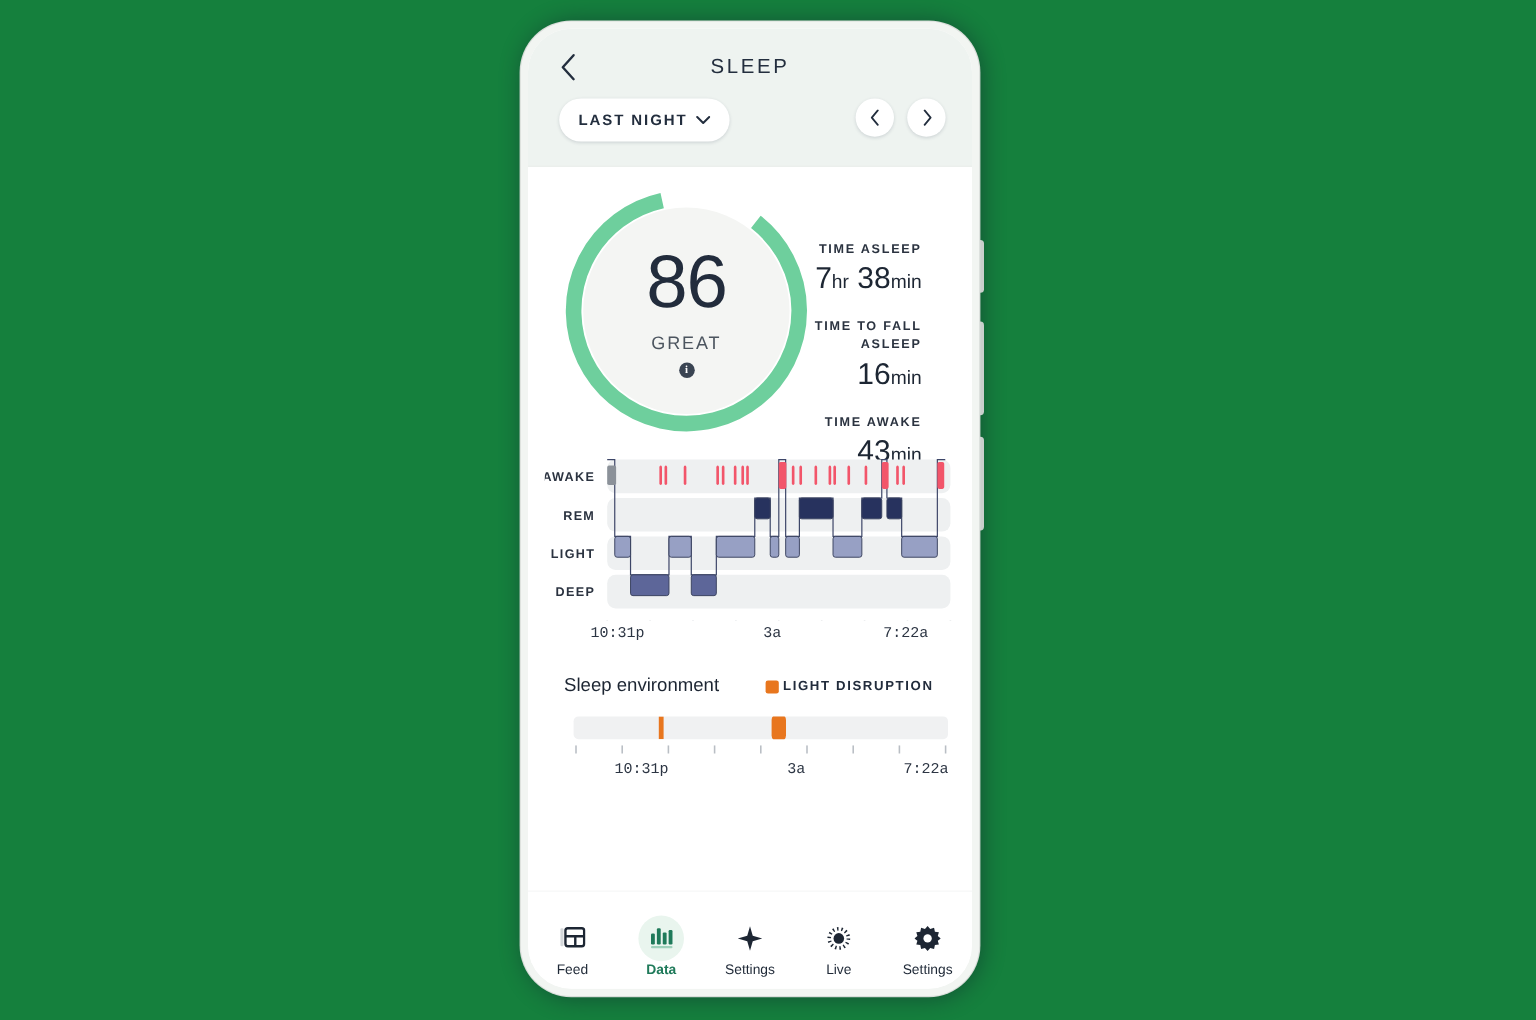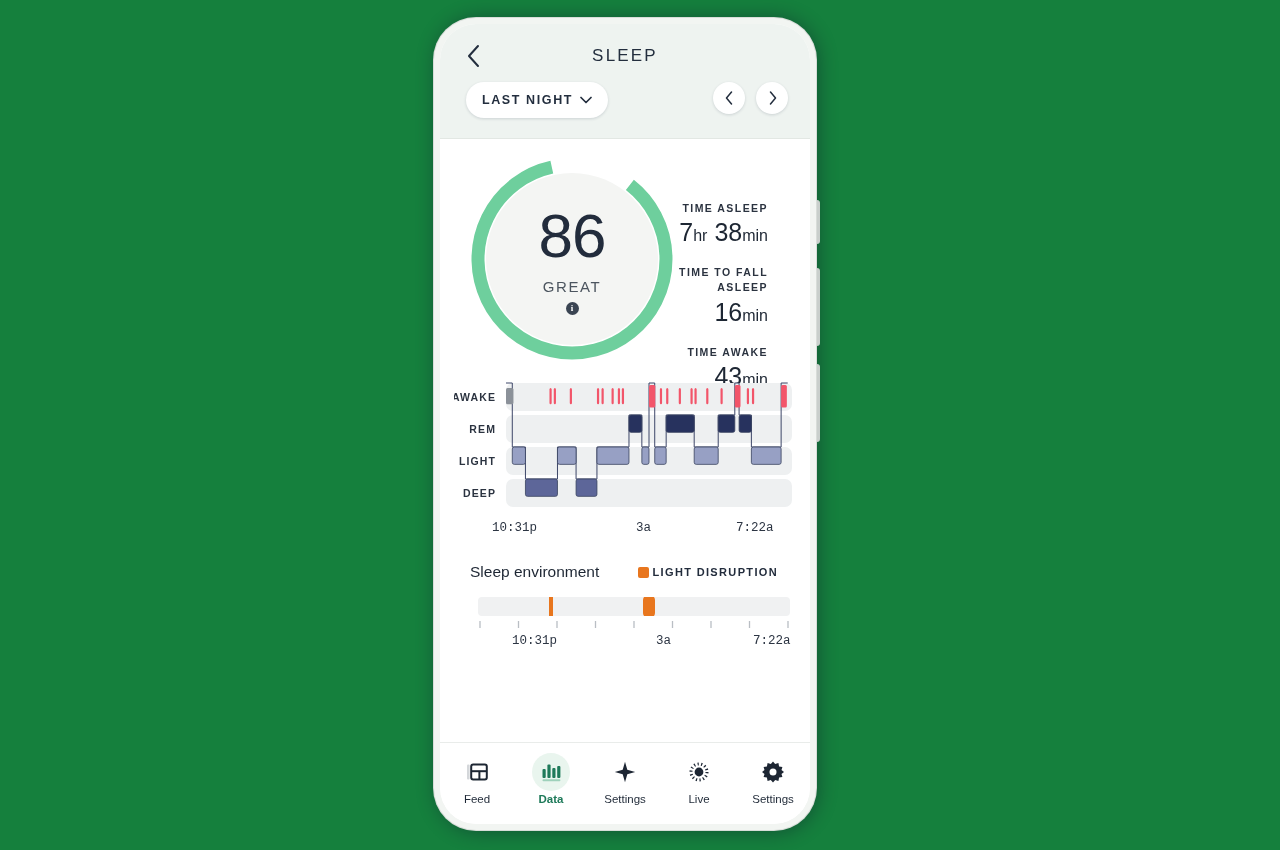--- a/index.html
+++ b/index.html
@@ -107,21 +107,21 @@
   .env-row{ display:flex; align-items:center; margin-top:16px; gap:10px; padding-left:6px;}
   .env-track-wrap{ flex:1 1 auto; position:relative;}
   .env-track{ position:relative; height:19px; border-radius:4px; background:#f0f1f2; overflow:hidden;}
   .env-mark{ position:absolute; top:0; height:19px; background:#e8761e;}
   .env-mark.round{ border-radius:5px; top:-2px; height:23px;}
   .env-times{ position:relative; height:16px; margin-top:5px;}
   .env-times span{ position:absolute; font-size:12.5px; color:#2c3543; font-family:"Liberation Mono", monospace;}
 
   
   .navbar{ flex:0 0 auto; border-top:1px solid #e9ecea; background:#fff; height:82px;
-           display:flex; align-items:flex-start; padding-top:10px; border-radius:0 0 36px 36px;}
+           display:flex; align-items:center; padding-top:10px; border-radius:0 0 36px 36px;}
   .navitem{ flex:1 1 0; display:flex; flex-direction:column; align-items:center; cursor:pointer;}
   .navicon{ width:38px;height:38px;border-radius:50%; display:flex;align-items:center;justify-content:center;}
   .navitem.active .navicon{ background:#e9f5ee;}
   .navlabel{ font-size:11.5px; color:#1f2937; margin-top:2px;}
   .navitem.active .navlabel{ color:#1f7a5a; font-weight:700;}
 </style>
 </head>
 <body>
 
 <div id="stage">

